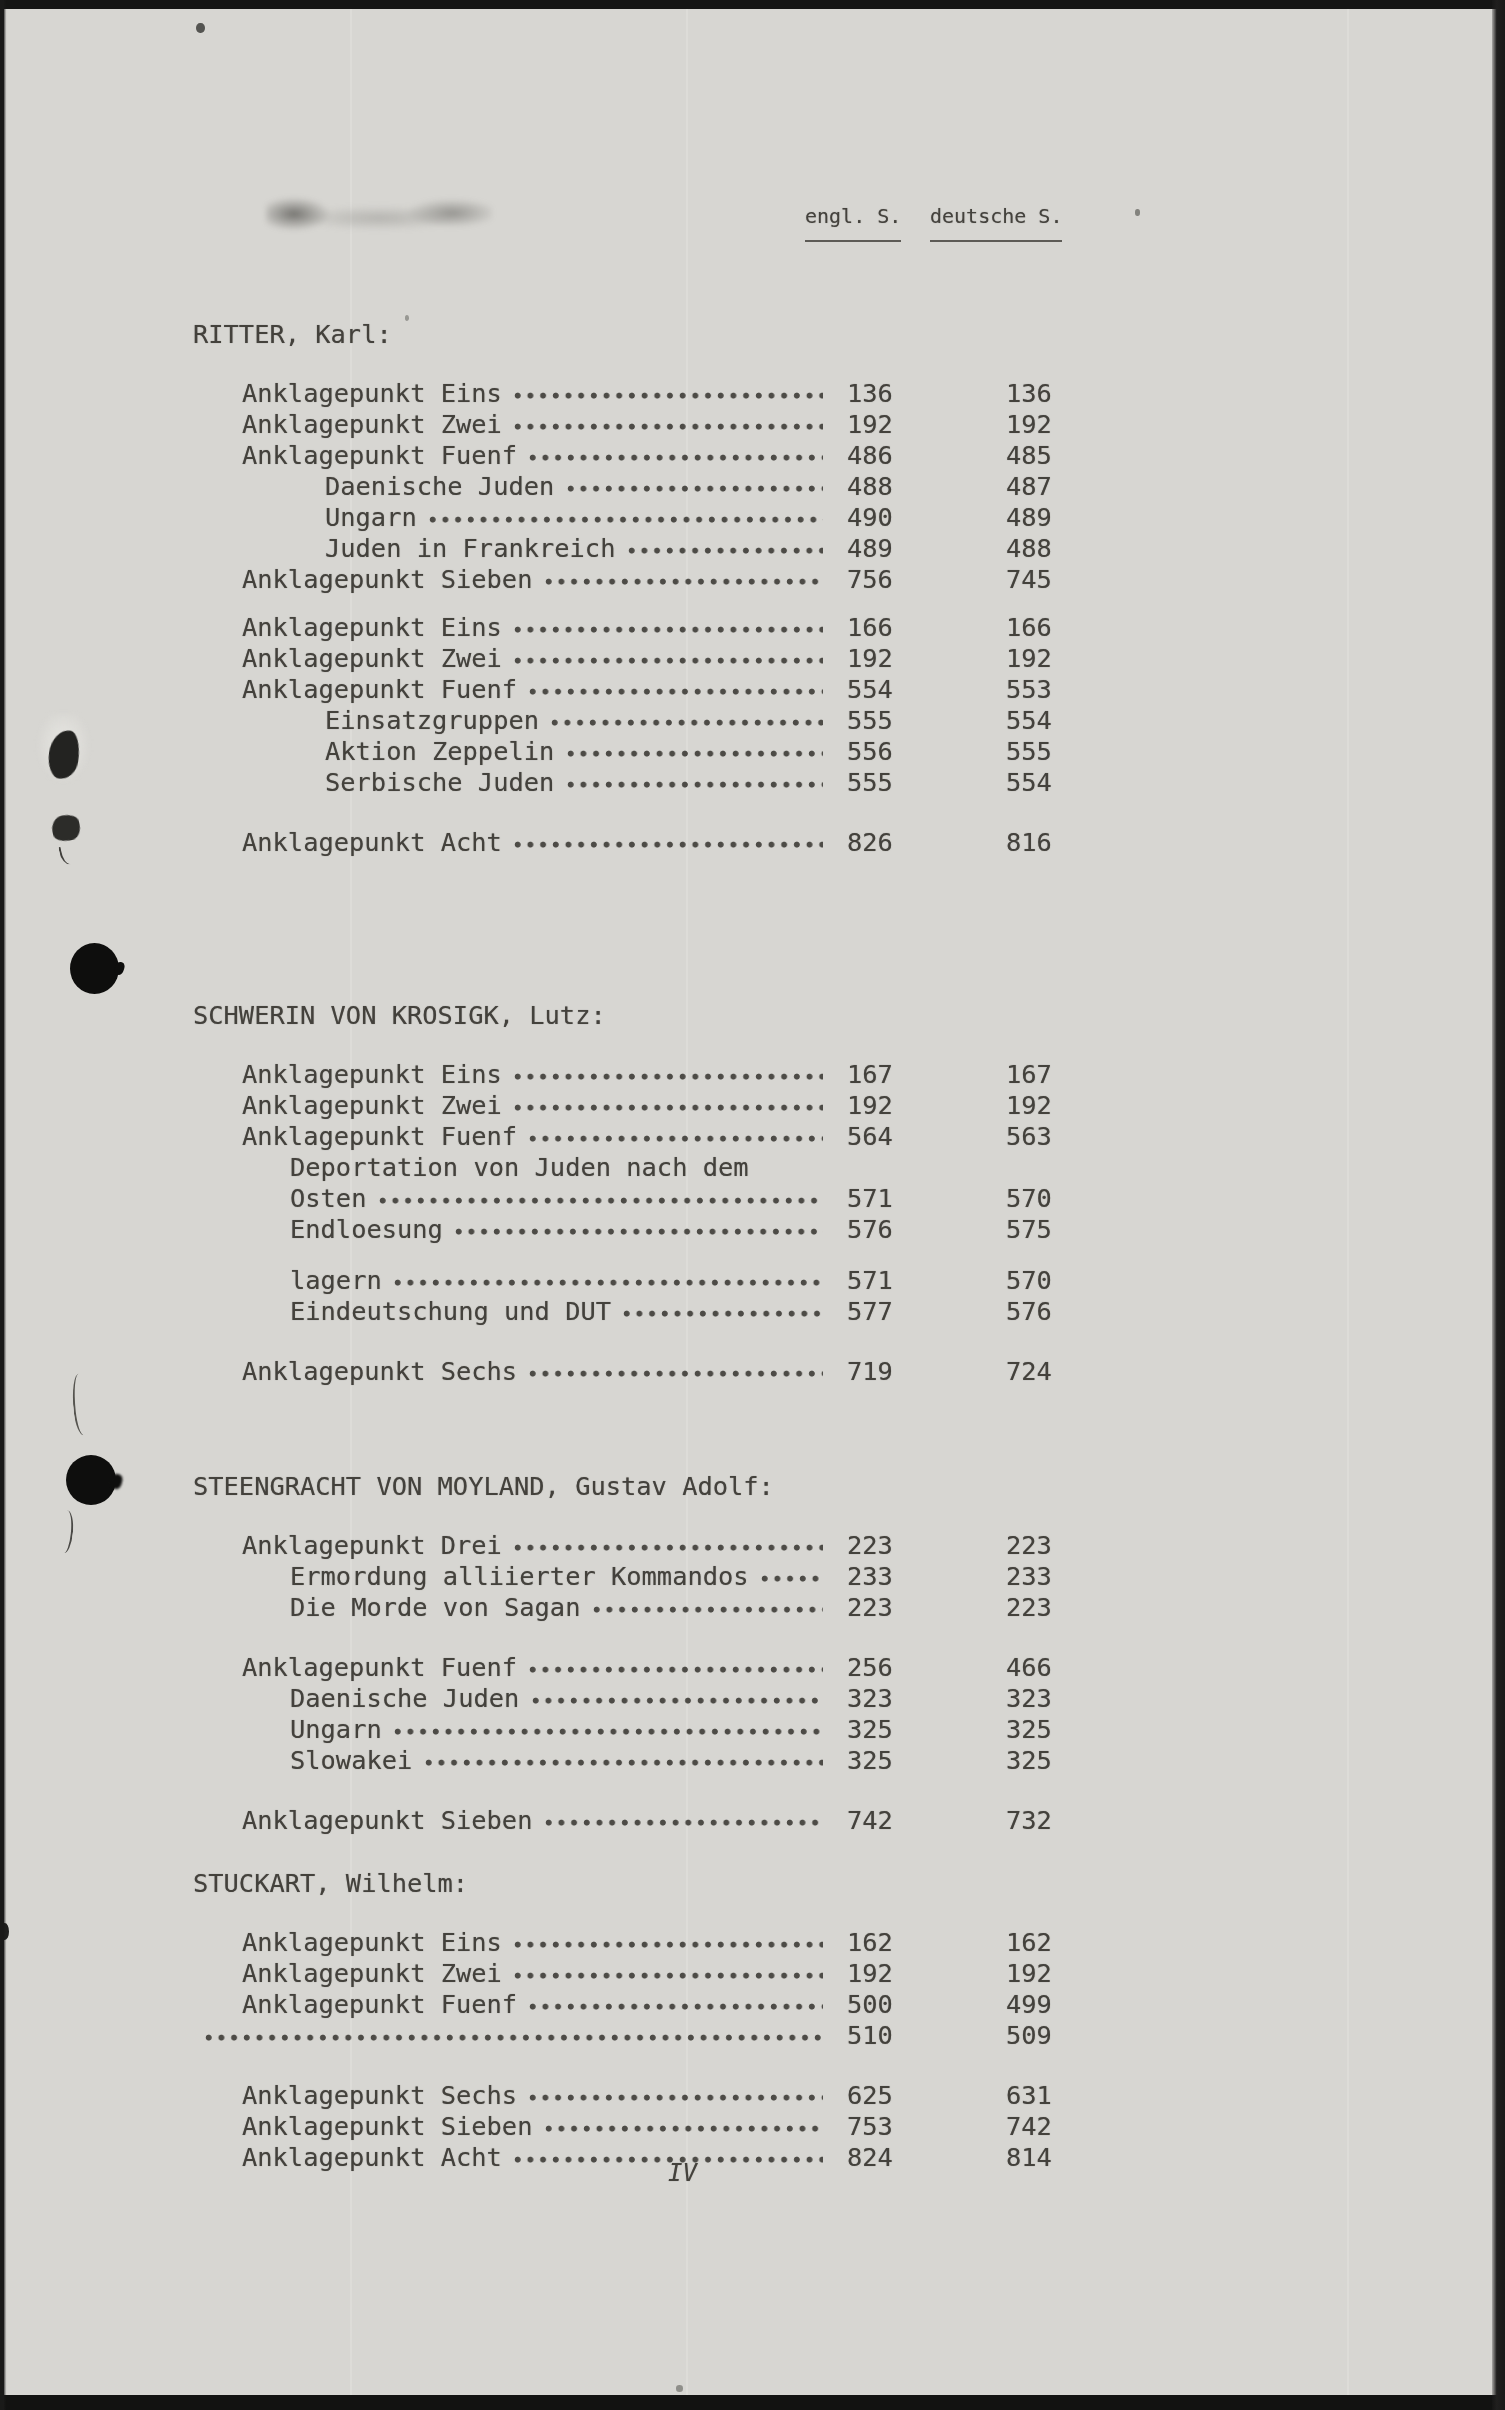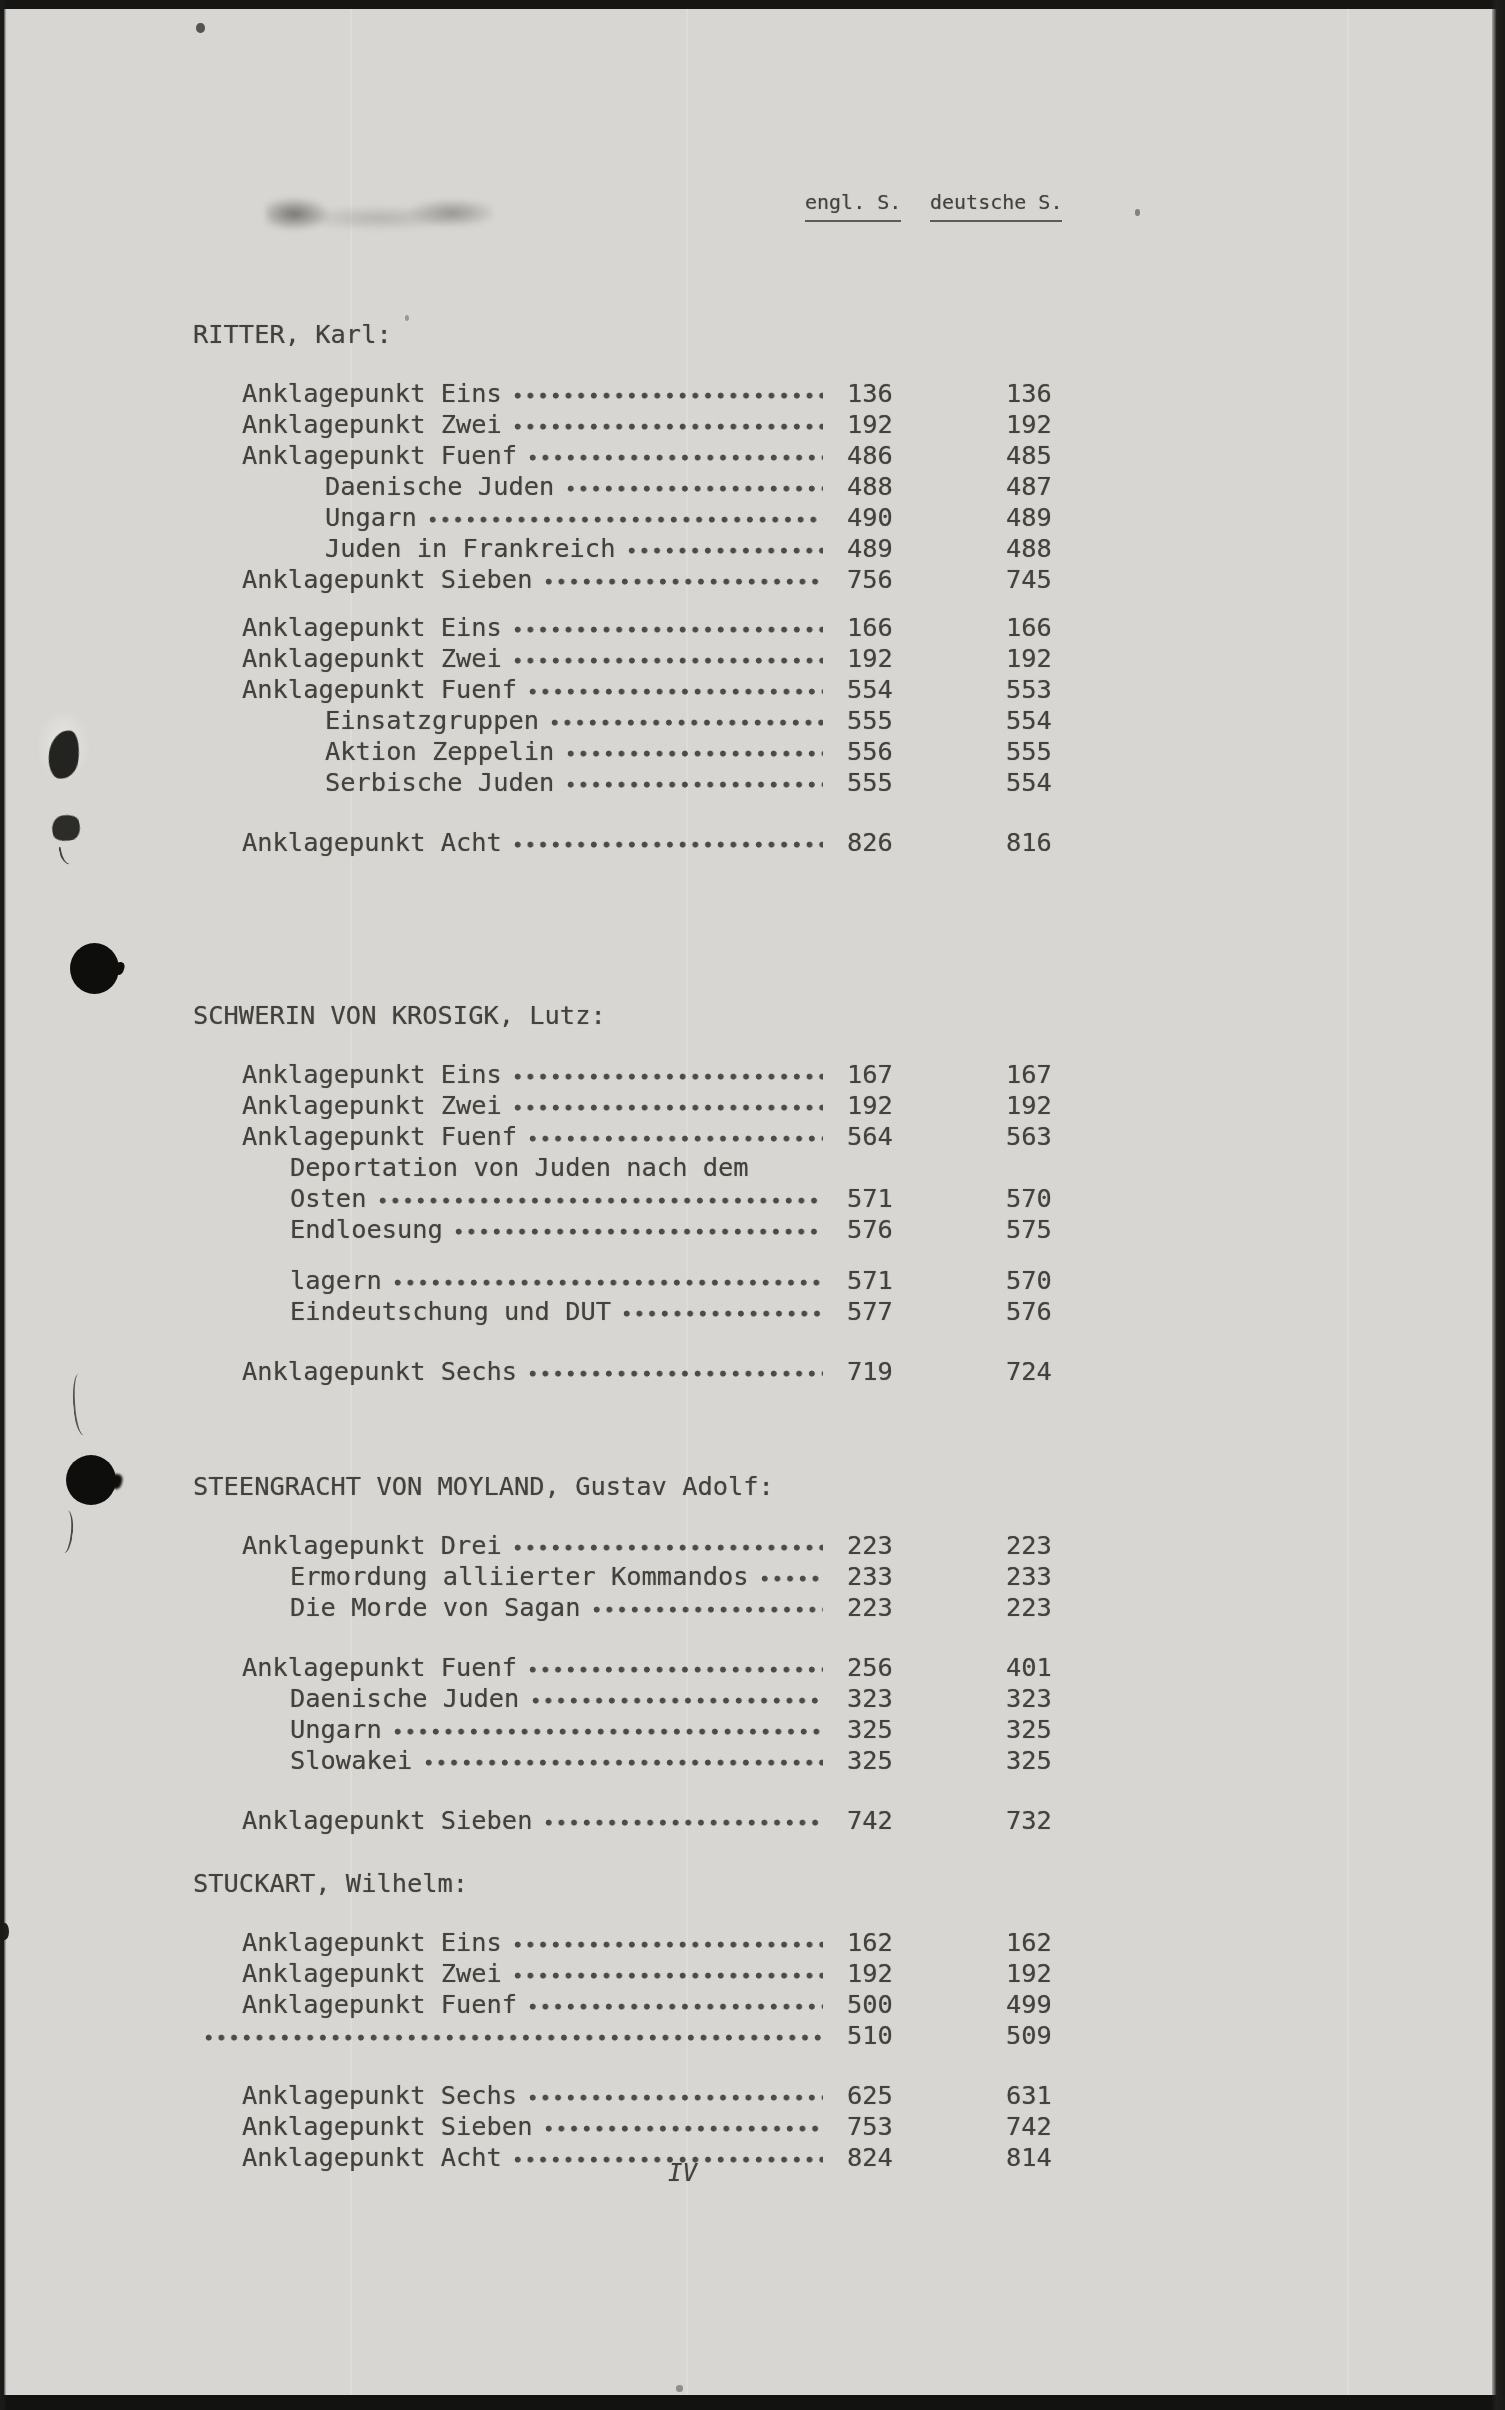--- a/index.html
+++ b/index.html
@@ -15,24 +15,24 @@
   .streak{position:absolute;top:0;bottom:0;width:1.9px;background:rgba(255,255,255,0.15);}
   
   .edge{position:absolute;background:#151514;}
   #edge-top{left:0;top:0;width:100%;height:8.5px;}
   #edge-bottom{left:0;top:2395px;width:100%;height:15px;background:#121211;}
   #edge-left{left:0;top:0;width:6.6px;height:100%;background:linear-gradient(90deg,#1a1a19 0,#1a1a19 3.8px,rgba(26,26,25,0.45) 4.7px,rgba(26,26,25,0) 6.6px);}
   #edge-right{left:1492px;top:0;width:13px;height:100%;background:linear-gradient(90deg,rgba(32,31,30,0.25) 0,#201f1e 4.7px,#191918 13px);}
 
   
   .col-head{
-    position:absolute;top:190px;
+    position:absolute;top:204px;
     font-size:20px;line-height:24.5px;white-space:pre;
     border-bottom:2.8px solid rgba(62,60,55,0.8);
-    padding-bottom:5px;
+    padding-bottom:11px;
     text-shadow:0 0 0.9px rgba(60,58,54,0.5);
   }
   #head-engl{left:805px;}
   #head-deutsch{left:930px;}
 
   
   .section{position:absolute;left:193px;width:868px;}
   .section-title{
     font-size:25.4px;line-height:32px;white-space:pre;
     margin-bottom:28px;
@@ -286,21 +286,21 @@
           <span class="lbl ind1">Die Morde von Sagan</span>
           <span class="leader"></span>
           <span class="num en">223</span>
           <span class="num de">223</span>
         </div>
         <div class="blank-row"></div>
         <div class="toc-row">
           <span class="lbl ind0">Anklagepunkt Fuenf</span>
           <span class="leader"></span>
           <span class="num en">256</span>
-          <span class="num de">401</span>
+          <span class="num de">466</span>
         </div>
         <div class="toc-row">
           <span class="lbl ind1">Daenische Juden</span>
           <span class="leader"></span>
           <span class="num en">323</span>
           <span class="num de">323</span>
         </div>
         <div class="toc-row">
           <span class="lbl ind1">Ungarn</span>
           <span class="leader"></span>

